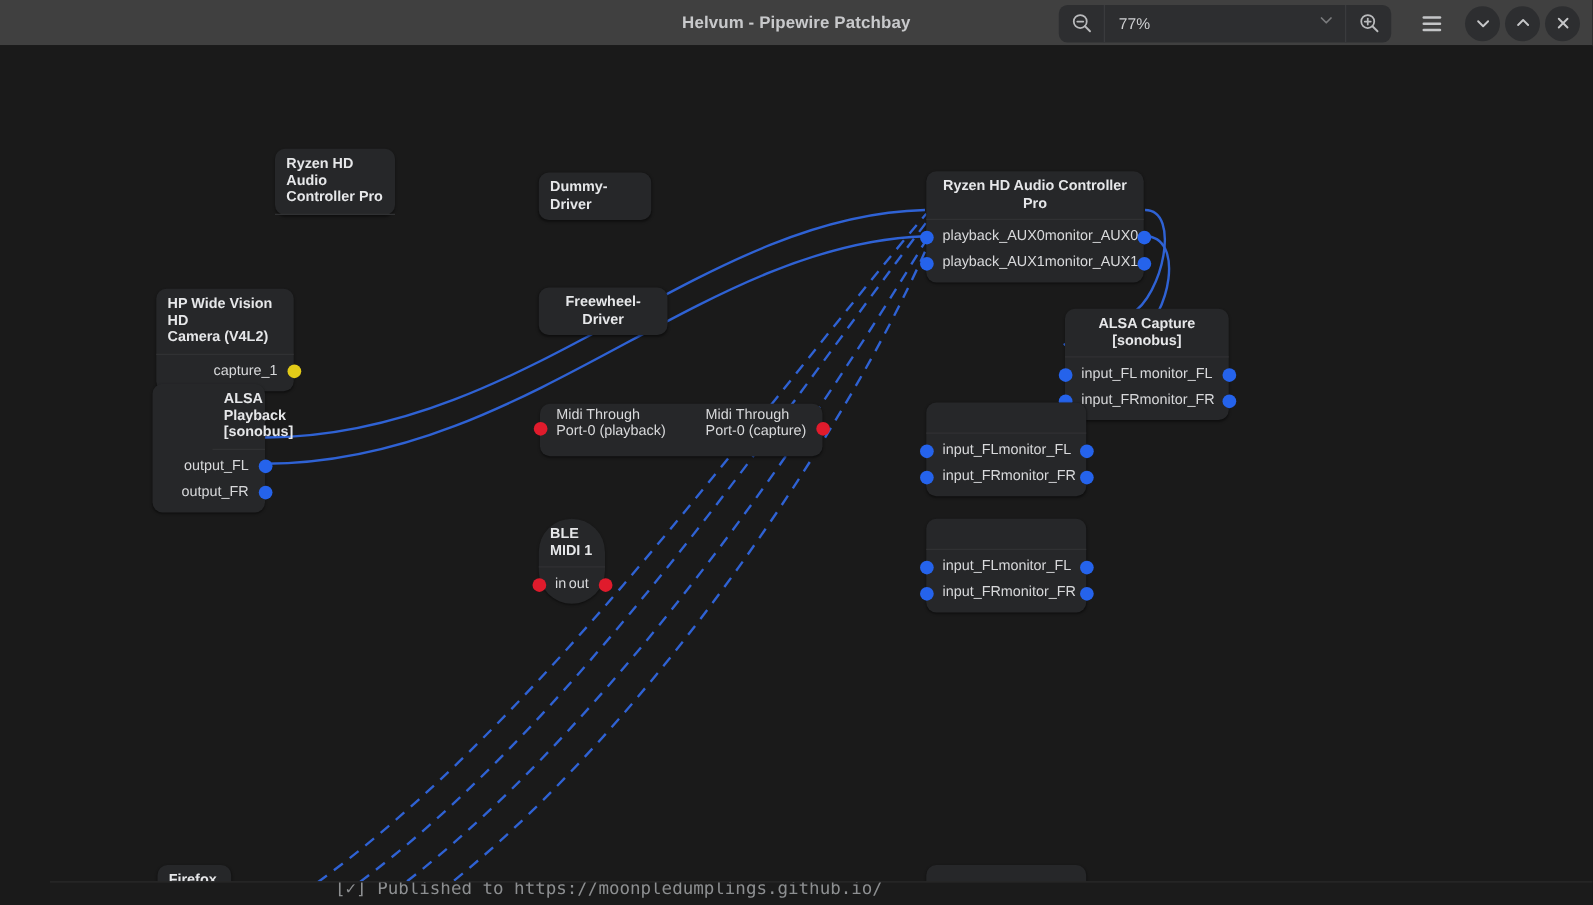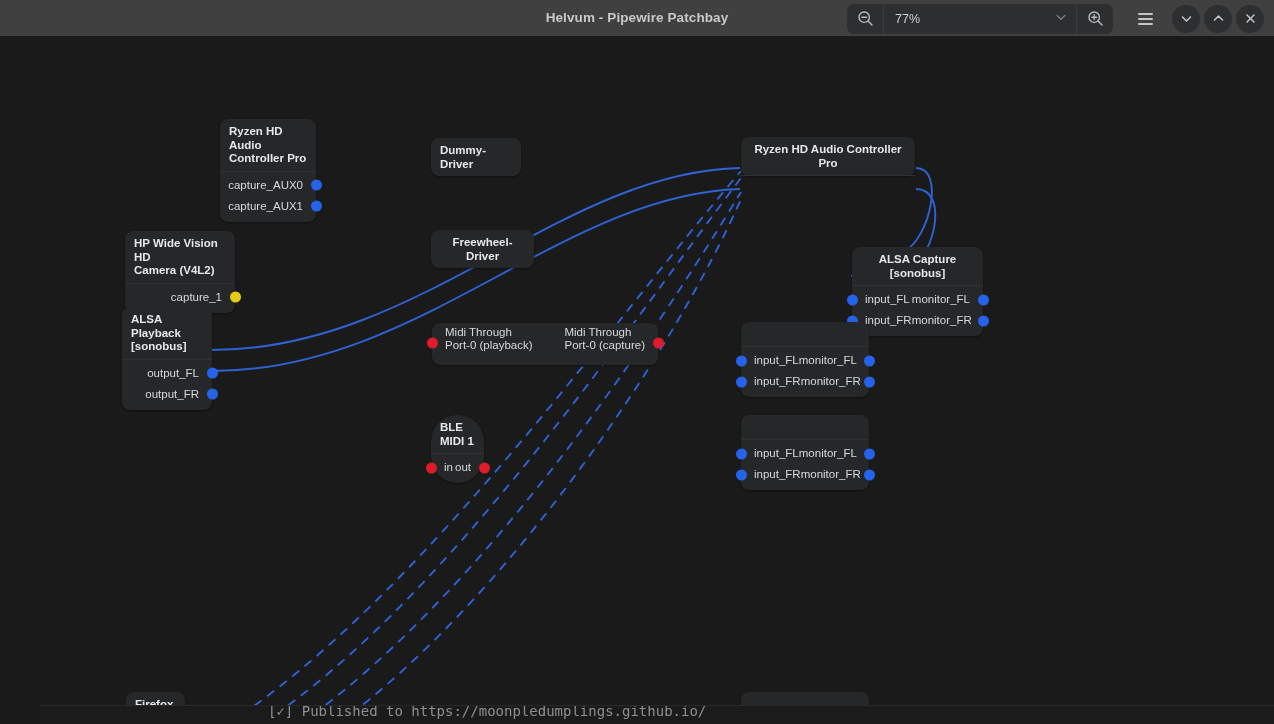--- a/index.html
+++ b/index.html
@@ -193,42 +193,32 @@
       <path d="M 916 152 C 948 152 936 216 910 232 C 885 246 864 252 851 260" fill="none" stroke="#2f62d4" stroke-width="1.9"></path>
       <path d="M 228 687 C 420 560 600 300 741 134" fill="none" stroke="#2f62d4" stroke-width="1.9" stroke-dasharray="9 7"></path>
       <path d="M 262 687 C 450 560 620 300 741 141" fill="none" stroke="#2f62d4" stroke-width="1.9" stroke-dasharray="9 7"></path>
       <path d="M 300 687 C 480 560 650 305 741 155" fill="none" stroke="#2f62d4" stroke-width="1.9" stroke-dasharray="9 7"></path>
       <path d="M 338 687 C 510 560 676 310 741 162" fill="none" stroke="#2f62d4" stroke-width="1.9" stroke-dasharray="9 7"></path>
     </svg>
   <div id="node-layer">
       <div class="node has-ports" style="left: 220px; top: 82px; width: 96px;">
         <div class="node-title">Ryzen HD Audio
 Controller Pro</div>
-        <div class="ports">
-          <div class="port-row port-out">
-            <span class="port-label">capture_AUX0</span>
-            <span class="dot audio right"></span>
-          </div>
-          <div class="port-row port-out">
-            <span class="port-label">capture_AUX1</span>
-            <span class="dot audio right"></span>
-          </div>
-        </div>
       </div>
       <div class="node has-ports" style="left: 125px; top: 194px; width: 110px;">
         <div class="node-title">HP Wide Vision HD
 Camera (V4L2)</div>
         <div class="ports">
           <div class="port-row port-out">
             <span class="port-label">capture_1</span>
             <span class="dot video right"></span>
           </div>
         </div>
       </div>
-      <div class="node has-ports" style="left: 122px; top: 270px; width: 90px;">
+      <div class="node has-ports" style="left: 122px; top: 270px; width: 90px; padding-left: 48px;">
         <div class="node-title">ALSA Playback
 [sonobus]</div>
         <div class="ports">
           <div class="port-row port-out">
             <span class="port-label">output_FL</span>
             <span class="dot audio right"></span>
           </div>
           <div class="port-row port-out">
             <span class="port-label">output_FR</span>
             <span class="dot audio right"></span>
@@ -259,20 +249,34 @@
           <div class="port-row both">
             <span class="dot midi left"></span>
             <span class="port-label">in</span>
             <span class="port-label">out</span>
             <span class="dot midi right"></span>
           </div>
         </div>
       </div>
       <div class="node has-ports" style="left: 741px; top: 100px; width: 174px;">
         <div class="node-title center">Ryzen HD Audio Controller Pro</div>
+        <div class="ports">
+          <div class="port-row both">
+            <span class="dot audio left"></span>
+            <span class="port-label">playback_AUX0</span>
+            <span class="port-label">monitor_AUX0</span>
+            <span class="dot audio right"></span>
+          </div>
+          <div class="port-row both">
+            <span class="dot audio left"></span>
+            <span class="port-label">playback_AUX1</span>
+            <span class="port-label">monitor_AUX1</span>
+            <span class="dot audio right"></span>
+          </div>
+        </div>
       </div>
       <div class="node has-ports" style="left: 852px; top: 210px; width: 131px;">
         <div class="node-title center">ALSA Capture [sonobus]</div>
         <div class="ports">
           <div class="port-row both">
             <span class="dot audio left"></span>
             <span class="port-label">input_FL</span>
             <span class="port-label">monitor_FL</span>
             <span class="dot audio right"></span>
           </div>

